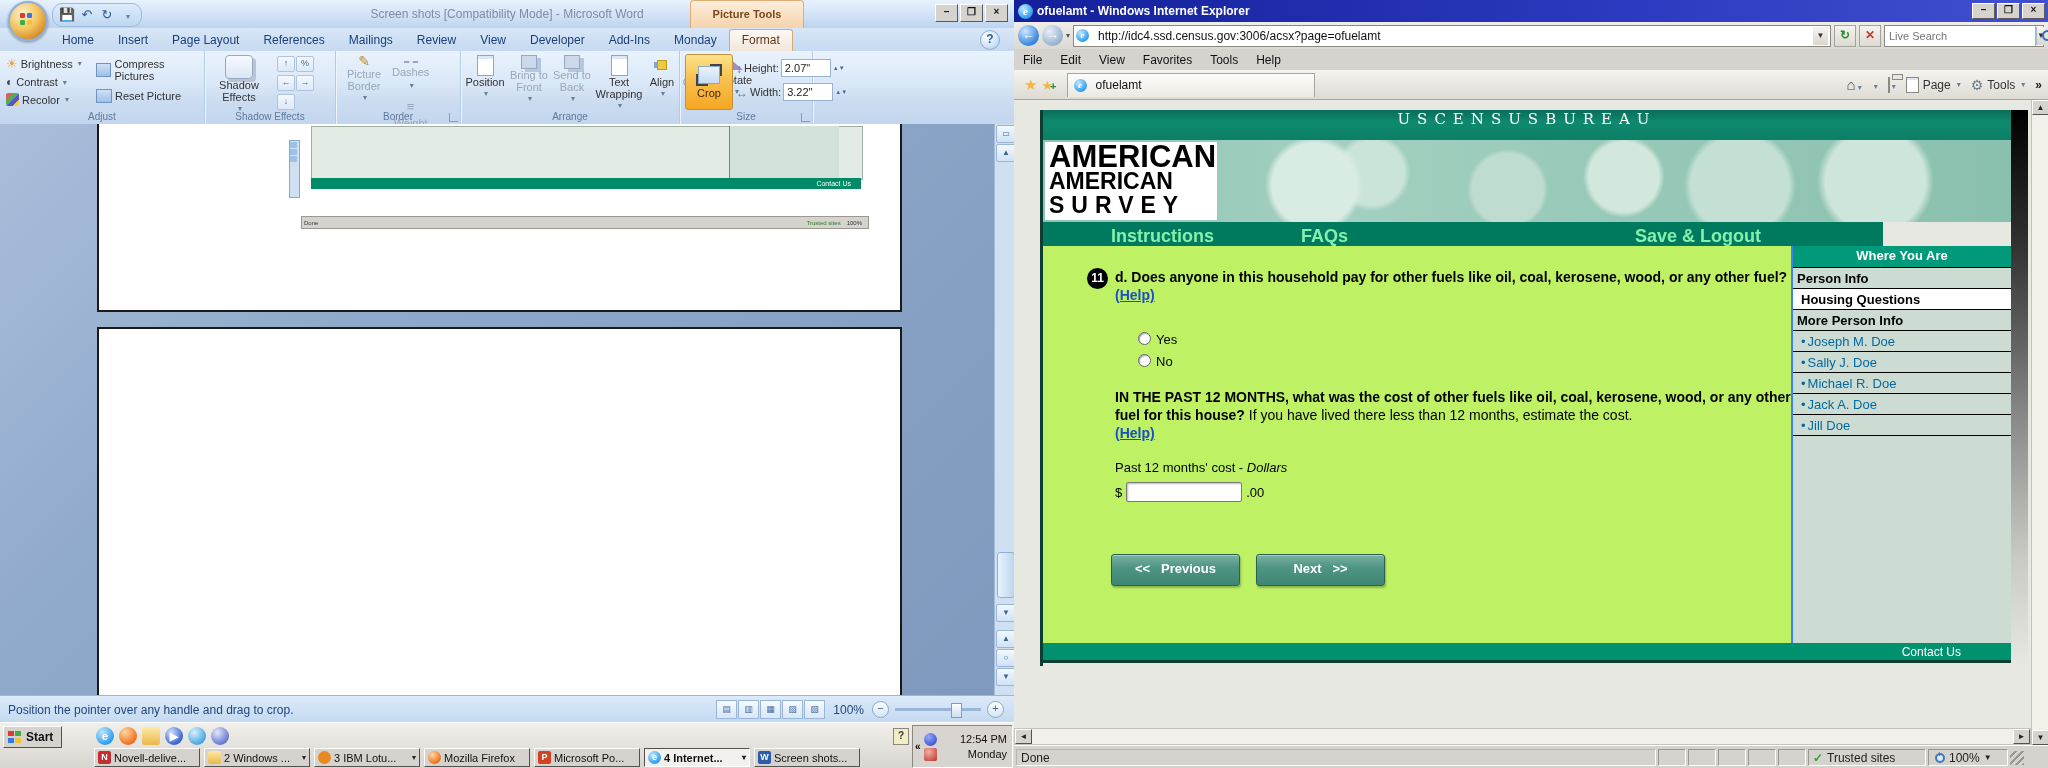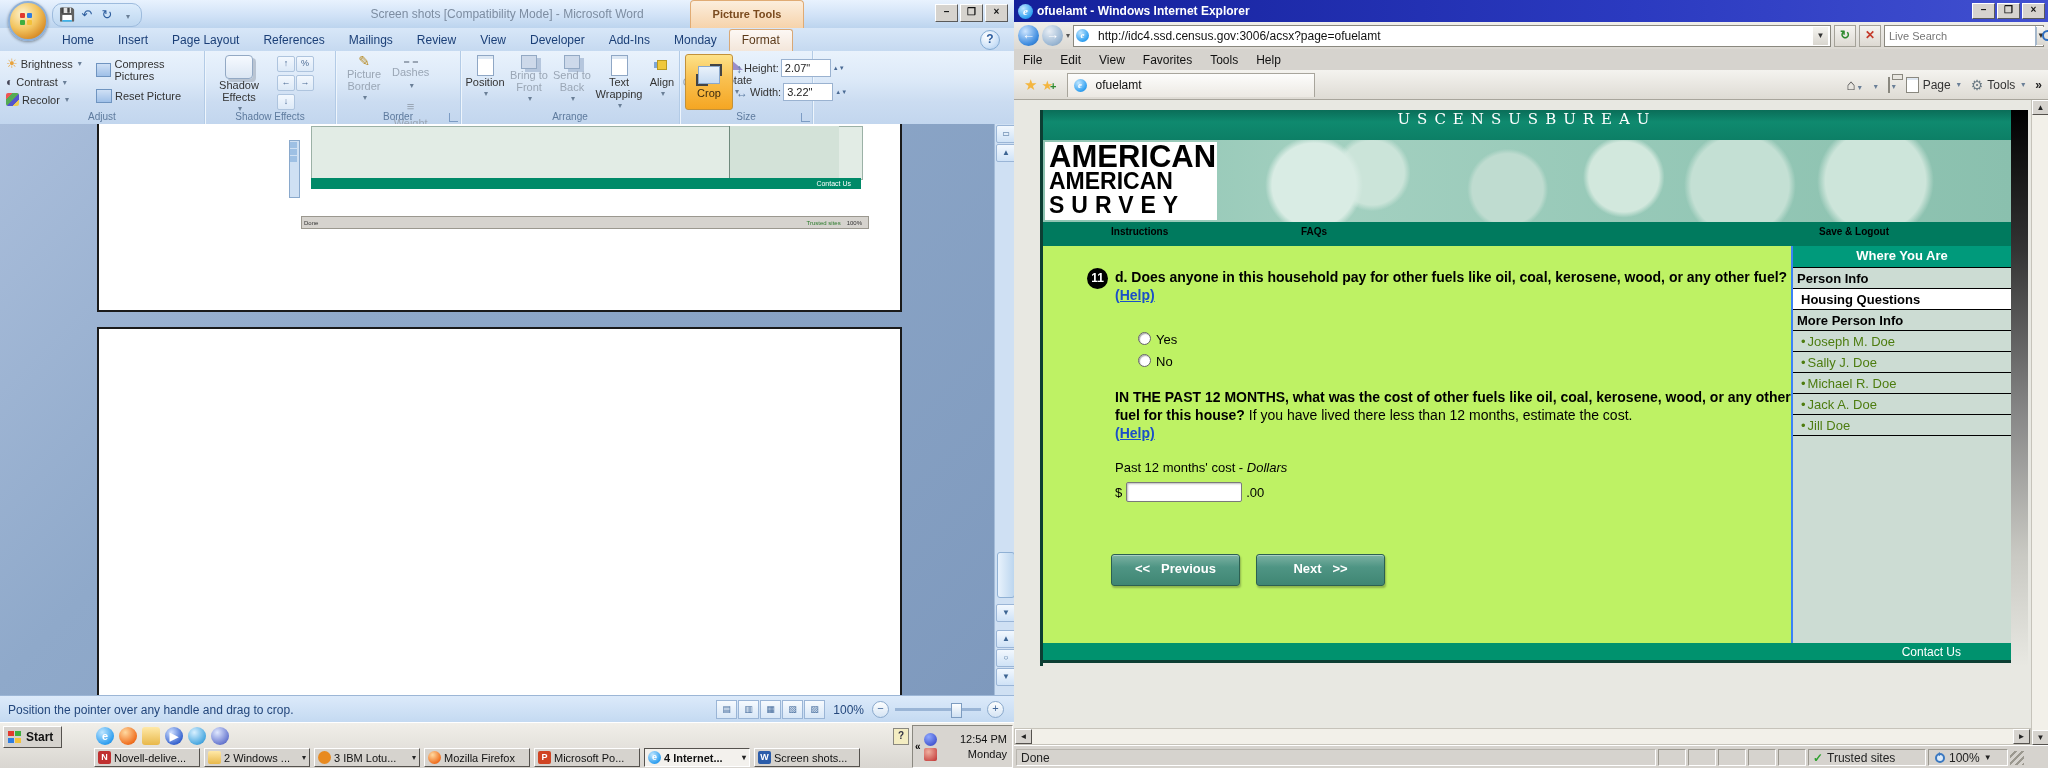--- a/index.html
+++ b/index.html
@@ -182,30 +182,30 @@
       radial-gradient(circle at 60% 45%, #d2e8dd 0 6%, transparent 7%),
       radial-gradient(circle at 72% 55%, #c4e0d4 0 7%, transparent 8%),
       radial-gradient(circle at 86% 50%, #cde5da 0 6%, transparent 7%),
       linear-gradient(90deg,#8ec4b2,#a3d0c0 30%,#97c9b8 60%,#8ac0ae);}
   .c-logo{position:absolute;left:2px;top:2px;width:172px;height:78px;background:#fff;color:#000;
     font-weight:bold;padding:3px 4px;box-sizing:border-box;line-height:24px;}
   .c-logo div{white-space:nowrap;}
   .lg1{font-size:31px;letter-spacing:0px;}
   .lg2{font-size:23px;letter-spacing:0px;}
   .lg3{font-size:23px;letter-spacing:7px;}
-  .c-nav{position:absolute;left:0;top:112px;width:968px;height:24px;background:#007a5e;color:#000000;font-weight:bold;font-size:10px;}
+  .c-nav{position:absolute;left:0;top:112px;width:840px;height:24px;background:#007a5e;color:#86efac;font-weight:bold;font-size:18px;}
   .c-nav span{position:absolute;top:4px;}
   .c-body{position:absolute;left:0;top:136px;width:968px;height:397px;display:flex;}
   .c-main{flex:1;background:#bef264;position:relative;}
   .c-side{width:220px;background:#ccdcd3;border-left:2px solid #3b82f6;box-sizing:border-box;}
   .side-head{height:21px;background:#009a7b;color:#fff;font-weight:bold;font-size:13px;text-align:center;line-height:20px;border-bottom:1px solid #000;}
   .srow{height:20px;border-bottom:1px solid #000;font-size:13px;color:#000;display:flex;align-items:center;padding-left:4px;background:#ccdcd3;}
   .srow.sec{font-weight:bold;}
   .srow.cur{background:#fff;padding-left:8px;}
-  .srow.person{color:#4d7c0f;padding-left:8px;}
+  .srow.person{color:#0369a1;padding-left:8px;}
   .srow.person::before{content:"• ";margin-right:2px;}
   .qnum{position:absolute;left:44px;top:22px;width:21px;height:21px;border-radius:50%;background:#000;color:#fff;
     font-weight:bold;font-size:12px;text-align:center;line-height:21px;}
   .qtext{position:absolute;left:72px;top:22px;width:676px;font-size:14px;font-weight:bold;color:#000;line-height:18px;}
   .helplink{color:#1a4fc8;text-decoration:underline;font-weight:bold;}
   .radios{position:absolute;left:95px;top:86px;font-size:13px;color:#000;}
   .radio{display:inline-block;width:11px;height:11px;border-radius:50%;border:1px solid #666;background:#fff;margin-right:5px;vertical-align:-1px;box-shadow:inset 1px 1px 1px #aaa;}
   .q2{position:absolute;left:72px;top:142px;width:690px;font-size:14px;line-height:18px;color:#000;}
   .q2 .b{font-weight:bold;}
   .q2 .it{}

